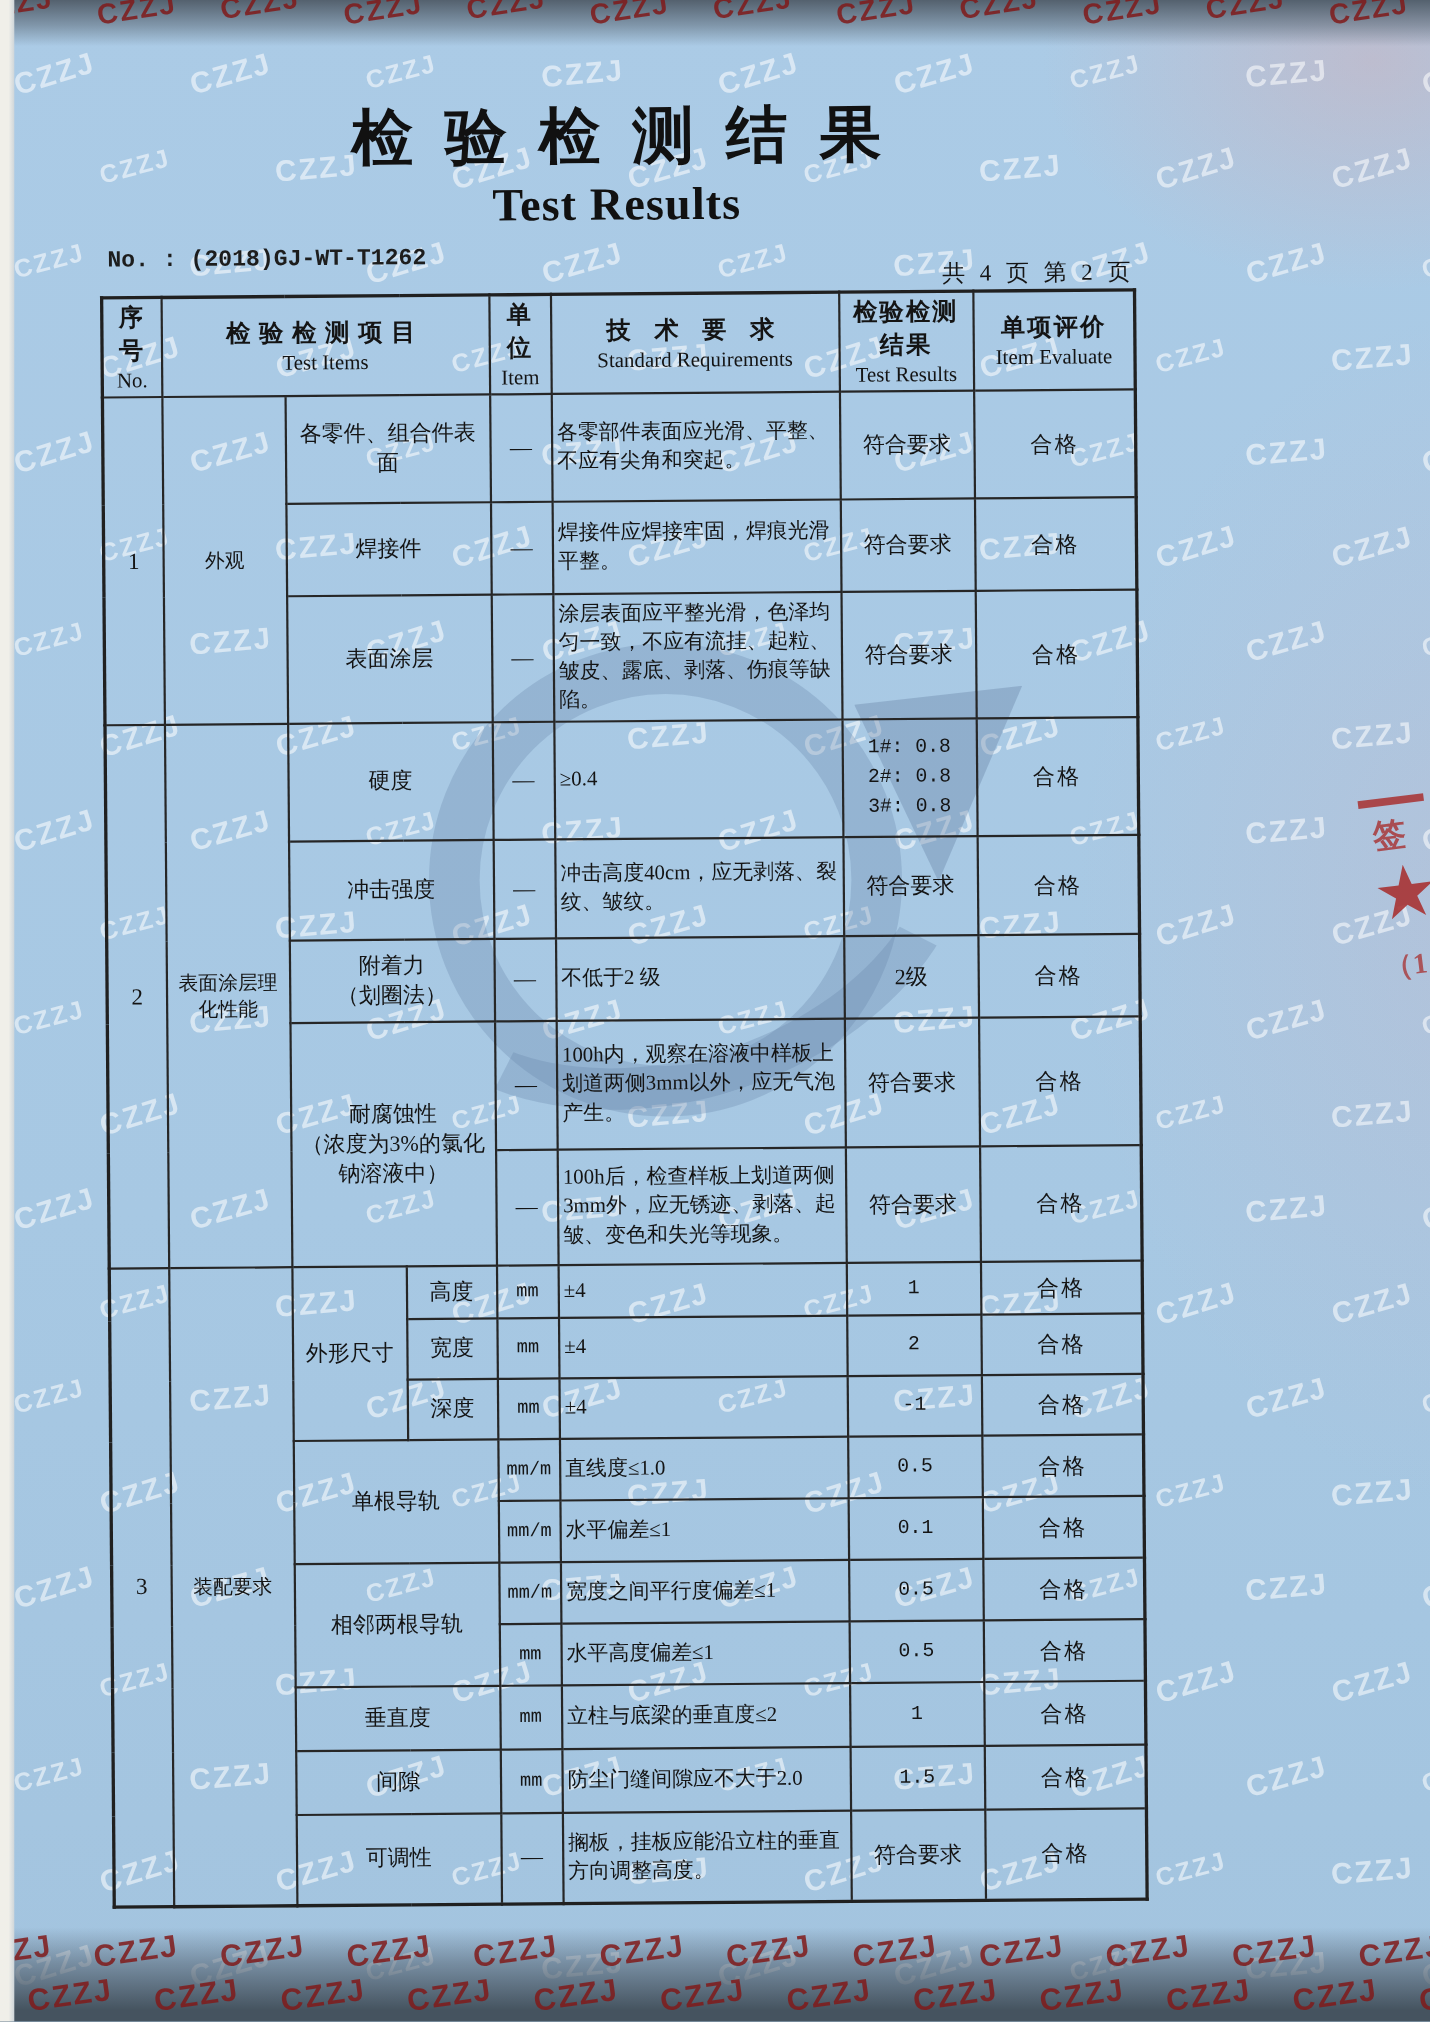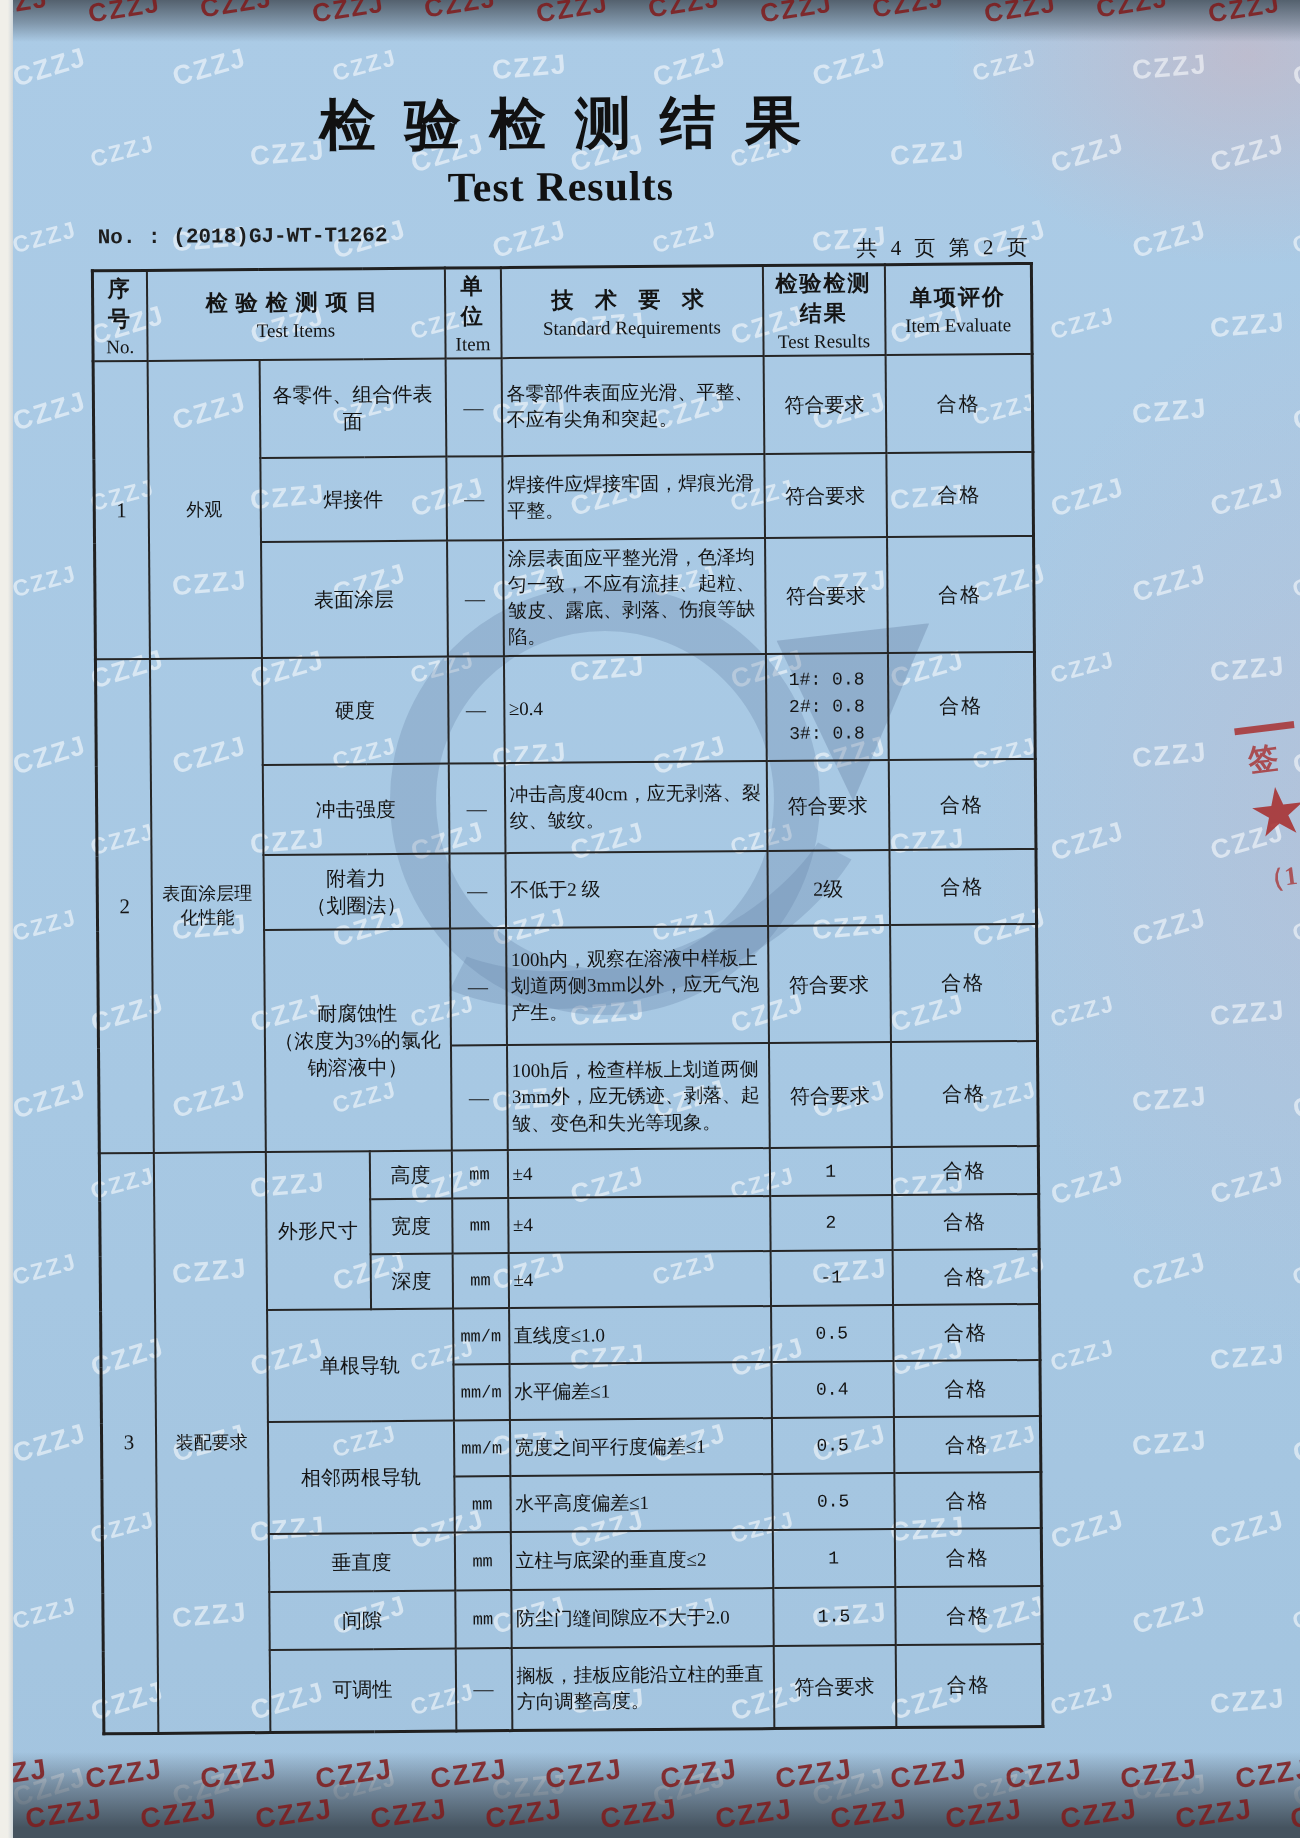--- a/index.html
+++ b/index.html
@@ -429,21 +429,21 @@
       <tr class="h56">
         <td rowspan="2" colspan="2" class="c-item">单根导轨</td>
         <td class="c-unit">mm/m</td>
         <td class="c-req">直线度≤1.0</td>
         <td class="c-res mono">0.5</td>
         <td class="c-eval">合格</td>
       </tr>
       <tr class="h56">
         <td class="c-unit">mm/m</td>
         <td class="c-req">水平偏差≤1</td>
-        <td class="c-res mono">0.4</td>
+        <td class="c-res mono">0.1</td>
         <td class="c-eval">合格</td>
       </tr>
       <tr class="h56">
         <td rowspan="2" colspan="2" class="c-item">相邻两根导轨</td>
         <td class="c-unit">mm/m</td>
         <td class="c-req">宽度之间平行度偏差≤1</td>
         <td class="c-res mono">0.5</td>
         <td class="c-eval">合格</td>
       </tr>
       <tr class="h56">

